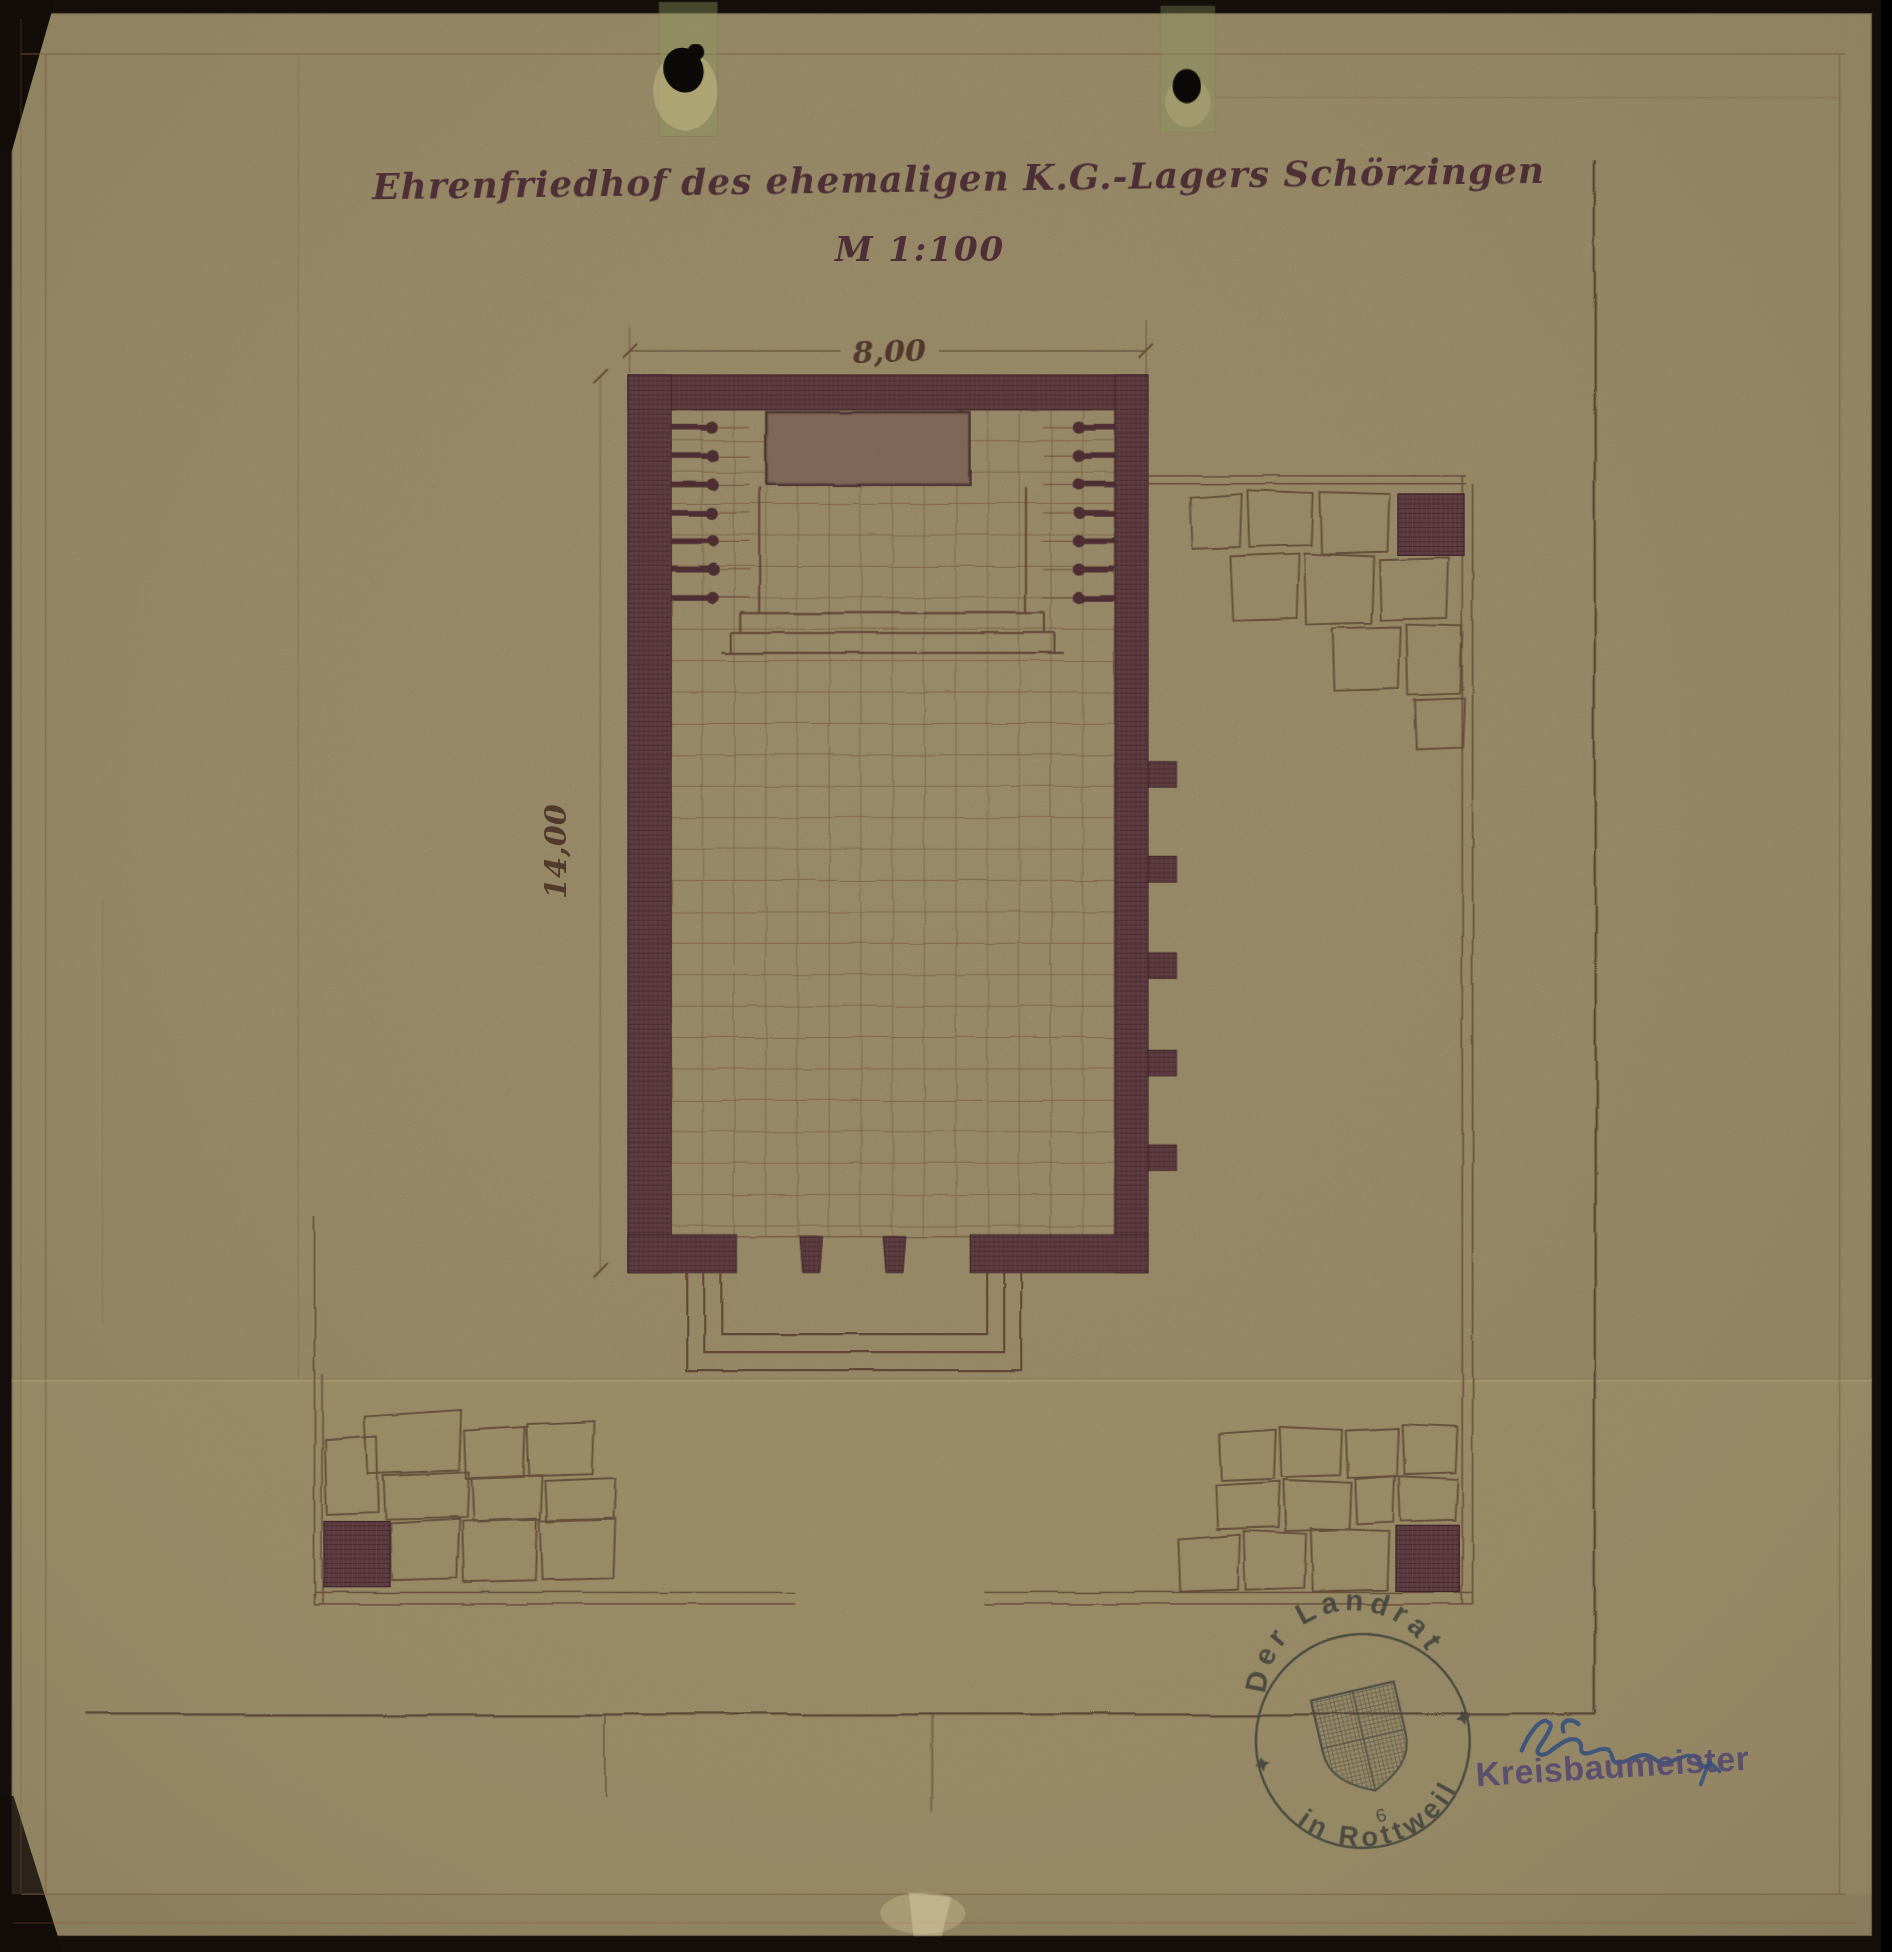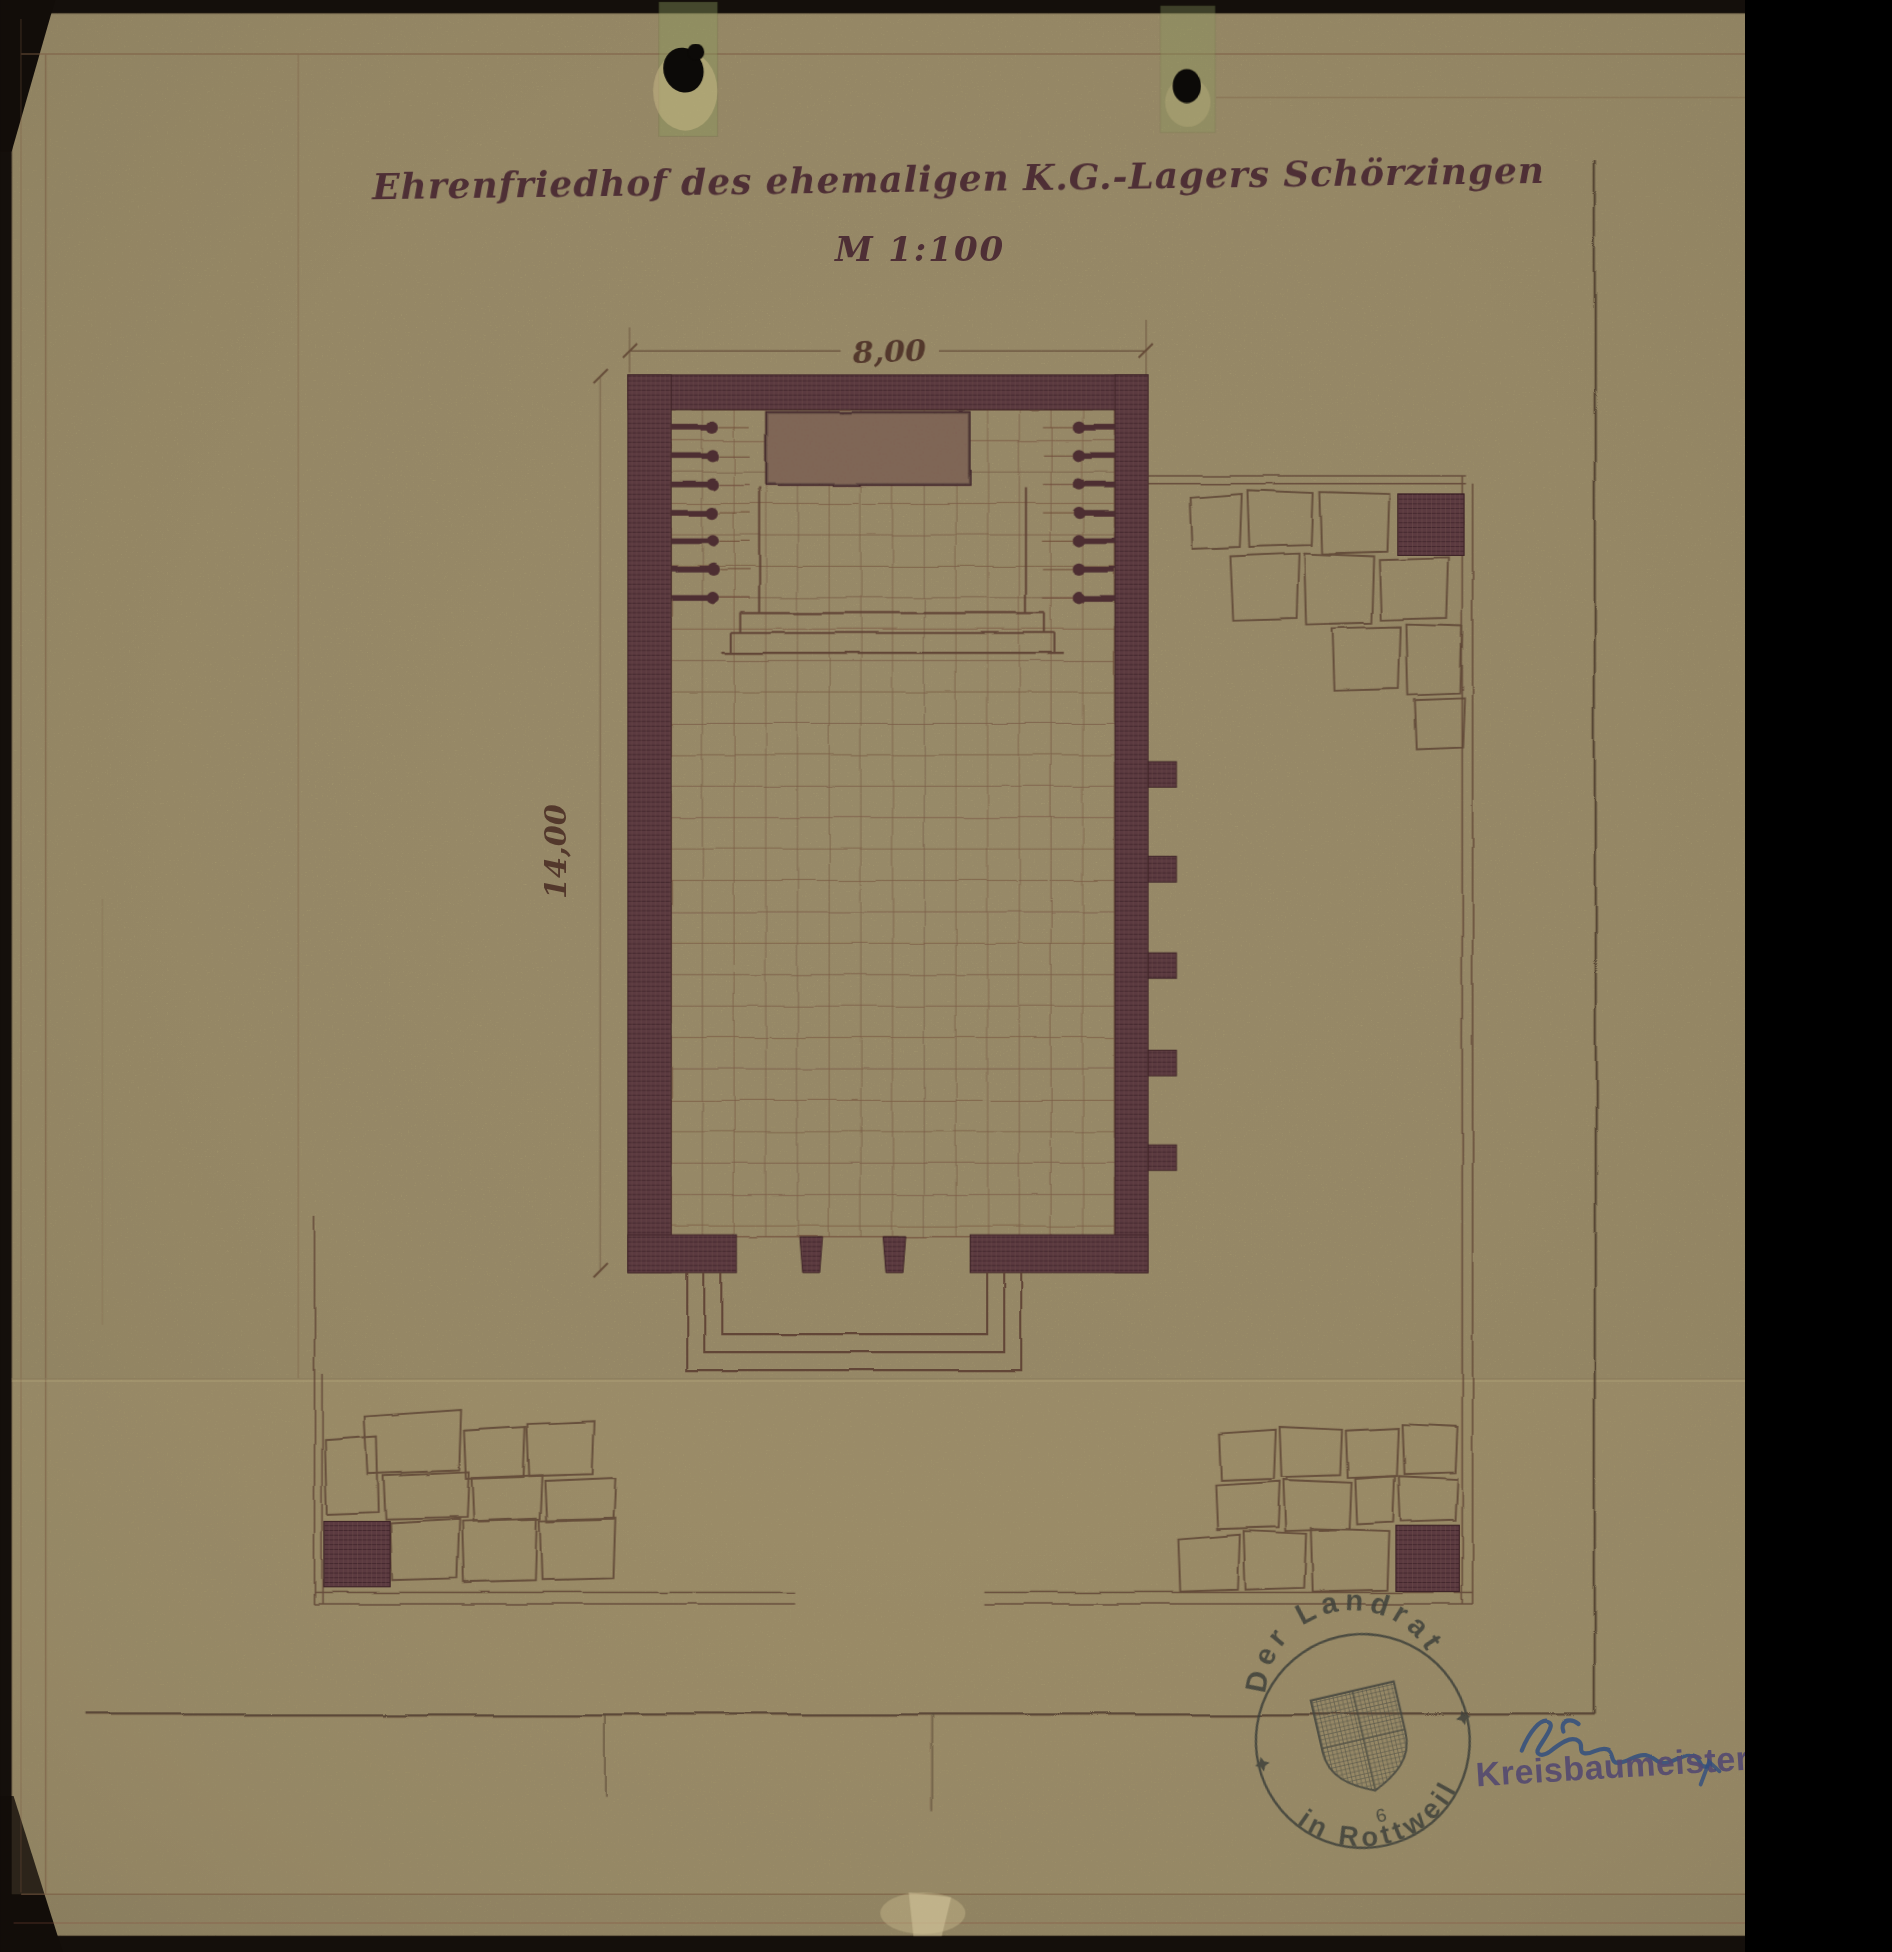--- a/index.html
+++ b/index.html
@@ -1,16 +1,16 @@
 <!DOCTYPE html>
 <html style="font-size:15px"><head>
 <meta charset="utf-8">
 <style>
   html,body{margin:0;padding:0;background:#000;}
-  .stage{position:relative;width:1745px;height:1952px;background:#140f0b;overflow:hidden;
+  .stage{position:relative;width:1881px;height:1952px;background:#140f0b;overflow:hidden;
          font-family:"DejaVu Serif", serif;}
   svg{display:block;}
   text{user-select:none;}
   .title-text{font-family:"DejaVu Serif",serif;font-style:italic;font-weight:bold;}
 </style>
 </head>
 <body>
 
 <div class="stage">
 <svg viewBox="0 0 2000 2063" width="1893" height="1952">

